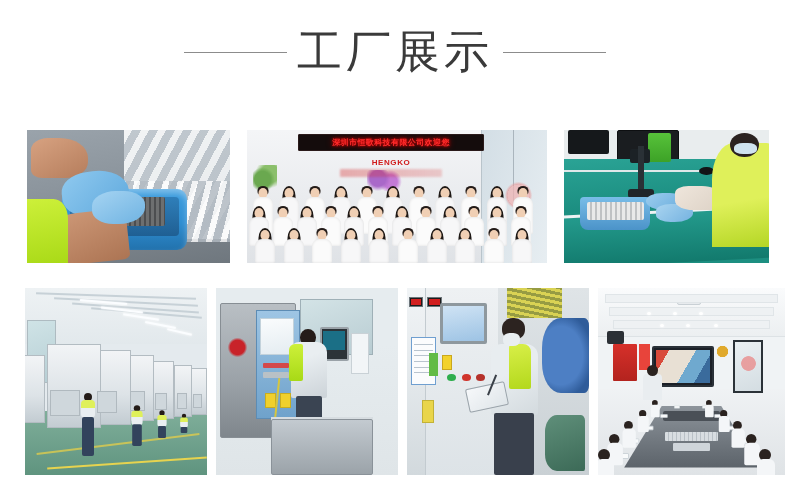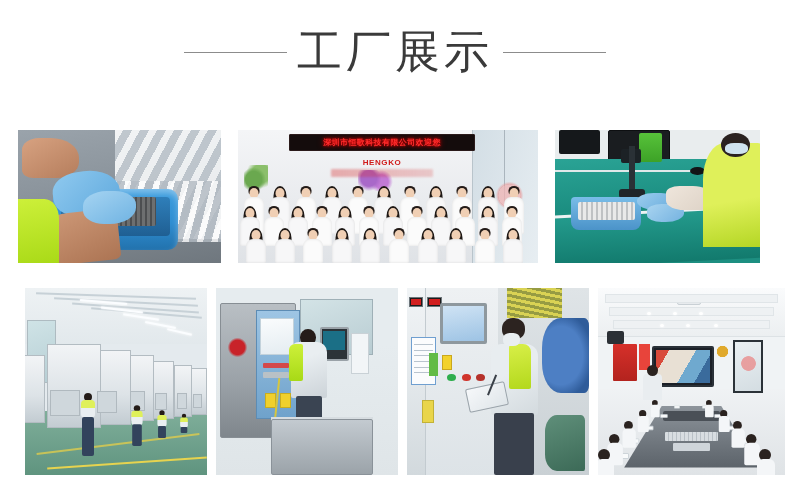--- a/index.html
+++ b/index.html
@@ -27,21 +27,21 @@
   }
   .sub-title {
     margin-top: 11px;
     font-family: "DejaVu Serif", "Liberation Serif", serif;
     font-style: italic; font-size: 22px; letter-spacing: 1.5px;
     color: #9e9e9e; white-space: nowrap;
   }
 
   
   .row { position: absolute; display: flex; }
-  .row1 { left: 18px; top: 130px; width: 741px; height: 133px; gap: 17px; }
+  .row1 { left: 27px; top: 130px; width: 741px; height: 133px; gap: 17px; }
   .row2 { left: 25px; top: 288px; width: 741px; height: 187px; gap: 9px; }
 
   .photo {
     position: relative; overflow: hidden; flex: none;
     background: #c9ced3;
   }
   .photo .scene { position: absolute; inset: 0; }
   .lbl { position: absolute; opacity: 0; pointer-events: none; font-size: 1px; }
 
   

